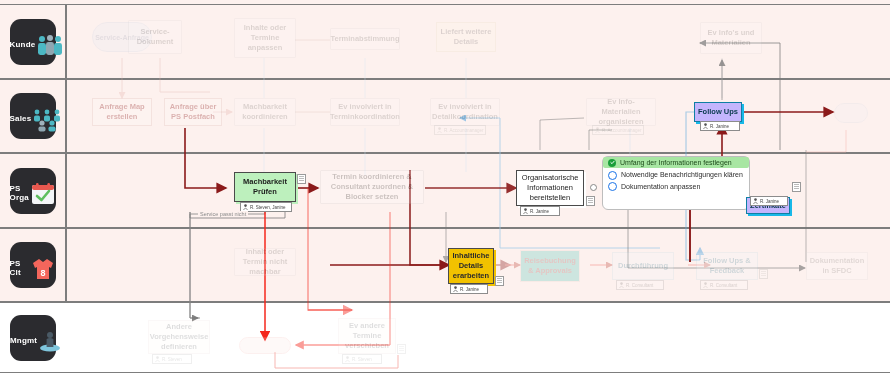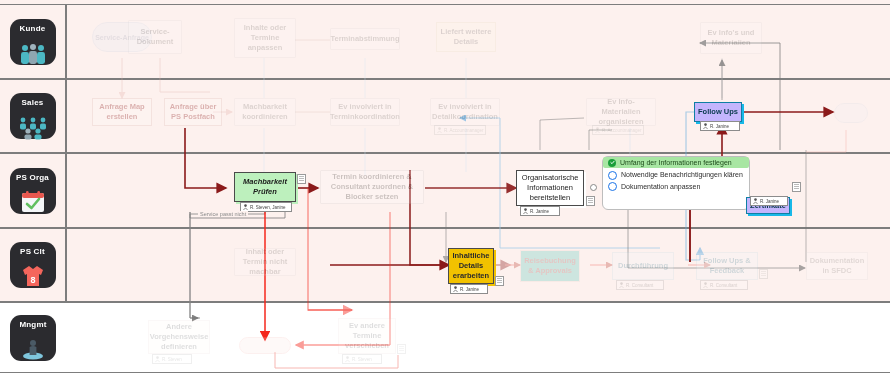--- a/index.html
+++ b/index.html
@@ -5,21 +5,21 @@
   html,body{margin:0;padding:0;background:#ffffff;}
   body{font-family:"Liberation Sans", sans-serif;}
   #canvas{position:relative;width:890px;height:373px;overflow:hidden;background:#fdf1ee;}
   .lane{position:absolute;left:0;width:890px;box-sizing:border-box;background:#fdf1ee;
         border-top:1px solid #7d7d7d;border-bottom:1px solid #7d7d7d;}
   .lane.last{background:#ffffff;border-bottom:1px solid #7d7d7d;}
   .lane-header{position:absolute;left:0;top:0;width:66px;height:100%;
         box-sizing:border-box;border-right:1px solid #7d7d7d;
         display:flex;align-items:center;justify-content:center;}
   .badge{width:46px;height:46px;border-radius:11px;background:#2b2b2f;
-        display:flex;flex-direction:column;align-items:center;justify-content:space-between;
+        display:flex;flex-direction:row;align-items:center;justify-content:flex-start;
         padding-top:5px;box-sizing:border-box;}
   .badge-label{color:#ffffff;font-size:8px;font-weight:bold;letter-spacing:.2px;line-height:9px;}
   .badge-ico{margin-top:2px;}
   svg{display:block;overflow:visible;}
   .node{position:absolute;box-sizing:border-box;display:flex;align-items:center;
         justify-content:center;text-align:center;line-height:10px;
         font-size:7.5px;font-weight:bold;padding:2px;}
   .task{border:1px solid #c9c9c9;background:#ffffff;border-radius:1px;}
   .ghost{opacity:.13;}
   .ghost2{opacity:.20;}
@@ -306,21 +306,21 @@
   <div class="actor" style="left:700px;top:121px;width:40px;">
     <svg width="5" height="6" viewBox="0 0 5 6">
       <circle cx="2.5" cy="1.6" r="1.3" fill="#555"></circle>
         <path d="M0.4 5.6 Q2.5 3 4.6 5.6" stroke="#555" fill="none" stroke-width=".7"></path>
       </svg>
     <span>R. Janine</span>
   </div>
 
   <div class="evt ghost" style="left:834px;top:103px;width:34px;height:20px;background:#e8eef8;border:1px solid #b9c9de;"></div>
 
-  <div class="node hl-green" style="left:234px;top:172px;width:62px;height:30px;font-style:italic;">
+  <div class="node hl-green" style="left:234px;top:172px;width:62px;height:30px;">
     <span>Machbarkeit Prüfen</span>
   </div>
   <div class="actor" style="left:240px;top:202px;width:52px;">
     <svg width="5" height="6" viewBox="0 0 5 6">
       <circle cx="2.5" cy="1.6" r="1.3" fill="#555"></circle>
         <path d="M0.4 5.6 Q2.5 3 4.6 5.6" stroke="#555" fill="none" stroke-width=".7"></path>
       </svg>
     <span>R. Steven, Janine</span>
   </div>
   <div class="note-ico" style="left:297px;top:174px;">

